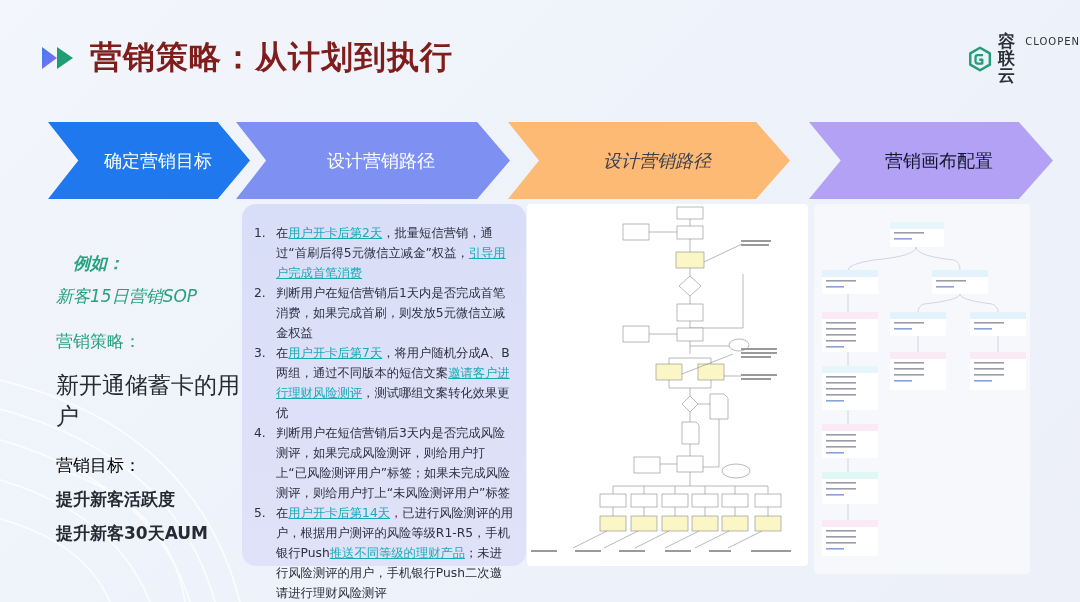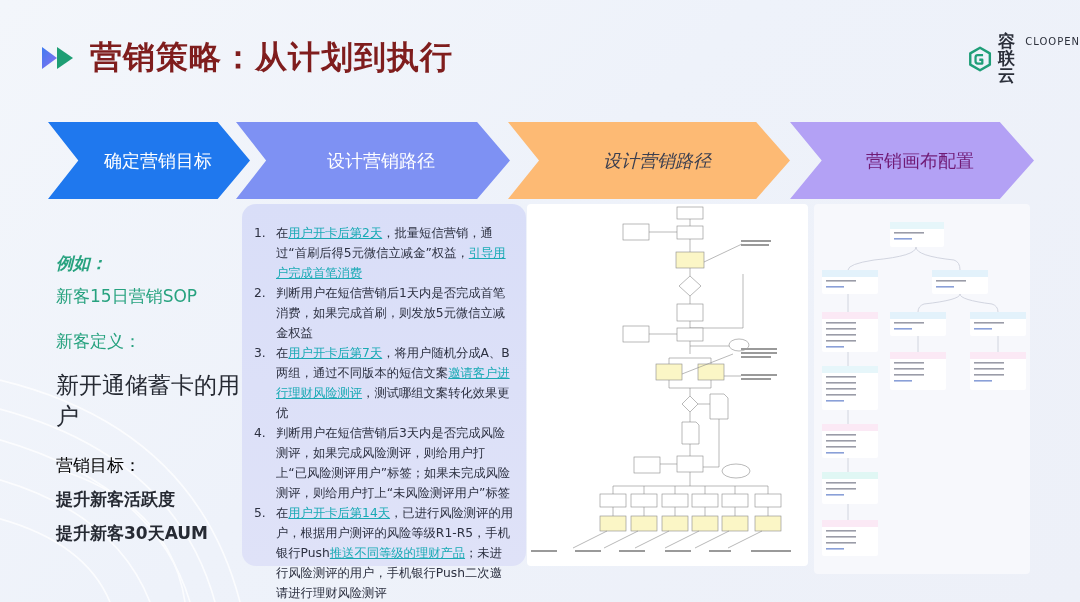--- a/index.html
+++ b/index.html
@@ -29,27 +29,27 @@
     position: absolute; top: 122px; height: 77px;
     display: flex; align-items: center; justify-content: center;
     font-size: 18px; pointer-events: auto;
   }
   .step-1 { left: 48px; width: 202px; background: #1f78ee; color: #ffffff;
     clip-path: polygon(0 0, 84% 0, 100% 50%, 84% 100%, 0 100%, 15% 50%); padding-left: 18px; }
   .step-2 { left: 236px; width: 274px; background: #7e91f3; color: #ffffff;
     clip-path: polygon(0 0, 88% 0, 100% 50%, 88% 100%, 0 100%, 11% 50%); padding-left: 16px; }
   .step-3 { left: 508px; width: 282px; background: #fdba74; color: #3b3f50;
     clip-path: polygon(0 0, 88% 0, 100% 50%, 88% 100%, 0 100%, 11% 50%); padding-left: 16px; font-style: italic; }
-  .step-4 { left: 790px; width: 244px; background: #b3a1f5; color: #701a75;
+  .step-4 { left: 809px; width: 244px; background: #b3a1f5; color: #0f172a;
     clip-path: polygon(0 0, 86% 0, 100% 50%, 86% 100%, 0 100%, 13% 50%); padding-left: 16px; }
 
   
   .left-col { position: absolute; left: 56px; top: 252px; width: 190px; }
-  .example-label { font-size: 17px; font-style: italic; font-weight: bold; color: #27a27f; }
-  .example-value { font-size: 17px; color: #27a27f; margin-top: 10px; }
+  .example-label { font-size: 17px; font-style: italic; font-weight: bold; color: #27a27f; margin-left: 17px; }
+  .example-value { font-size: 17px; font-style: italic; color: #27a27f; margin-top: 10px; }
   .def-label { font-size: 17px; color: #27a27f; margin-top: 22px; }
   .def-value { font-size: 23px; color: #262a33; margin-top: 17px; }
   .goal-label { font-size: 17px; color: #000000; margin-top: 22px; }
   .goal-item { font-size: 17px; color: #262a33; margin-top: 11px; font-weight: bold; }
 
   
   .strategy-panel {
     position: absolute; left: 242px; top: 204px; width: 284px; height: 362px;
     background: linear-gradient(180deg, #d9def8 0%, #dfe2f8 100%);
     border-radius: 14px; padding: 19px 12px 10px 10px;
@@ -111,21 +111,21 @@
 <div class="steps">
   <div class="step step-1">确定营销目标</div>
   <div class="step step-2">设计营销路径</div>
   <div class="step step-3">设计营销路径</div>
   <div class="step step-4">营销画布配置</div>
 </div>
 
 <div class="left-col">
   <div class="example-label">例如：</div>
   <div class="example-value">新客15日营销SOP</div>
-  <div class="def-label">新客定义：</div>
+  <div class="def-label">营销策略：</div>
   <div class="def-value">新开通储蓄卡的用户</div>
   <div class="goal-label">营销目标：</div>
   <div class="goal-item">提升新客活跃度</div>
   <div class="goal-item">提升新客30天AUM</div>
 </div>
 
 <div class="strategy-panel">
   <ol class="strategy-list" id="strategy-list">
       <li class="strategy-item">
         <span class="item-num">1.</span>

